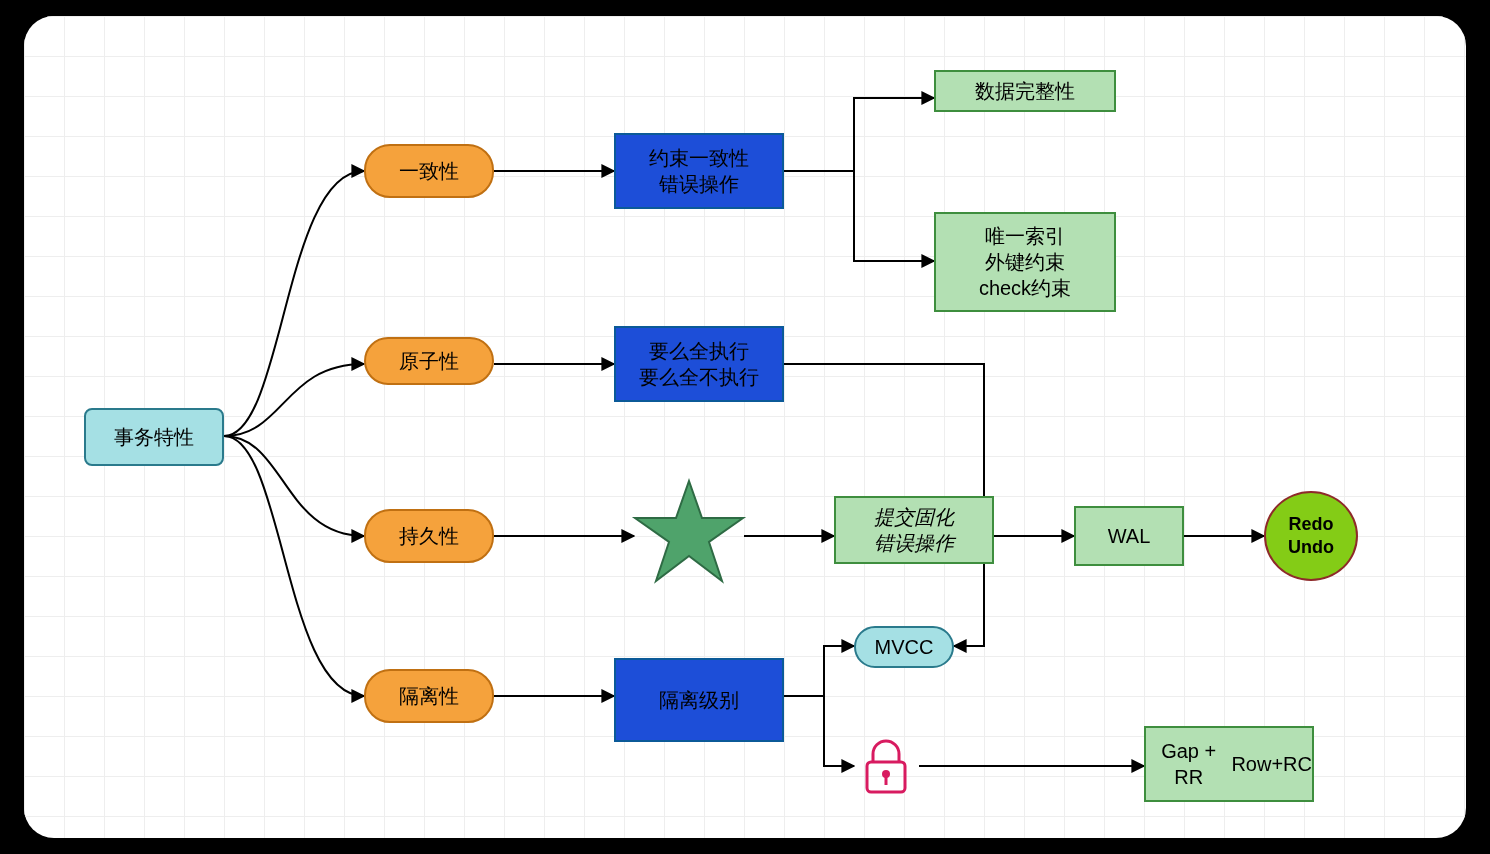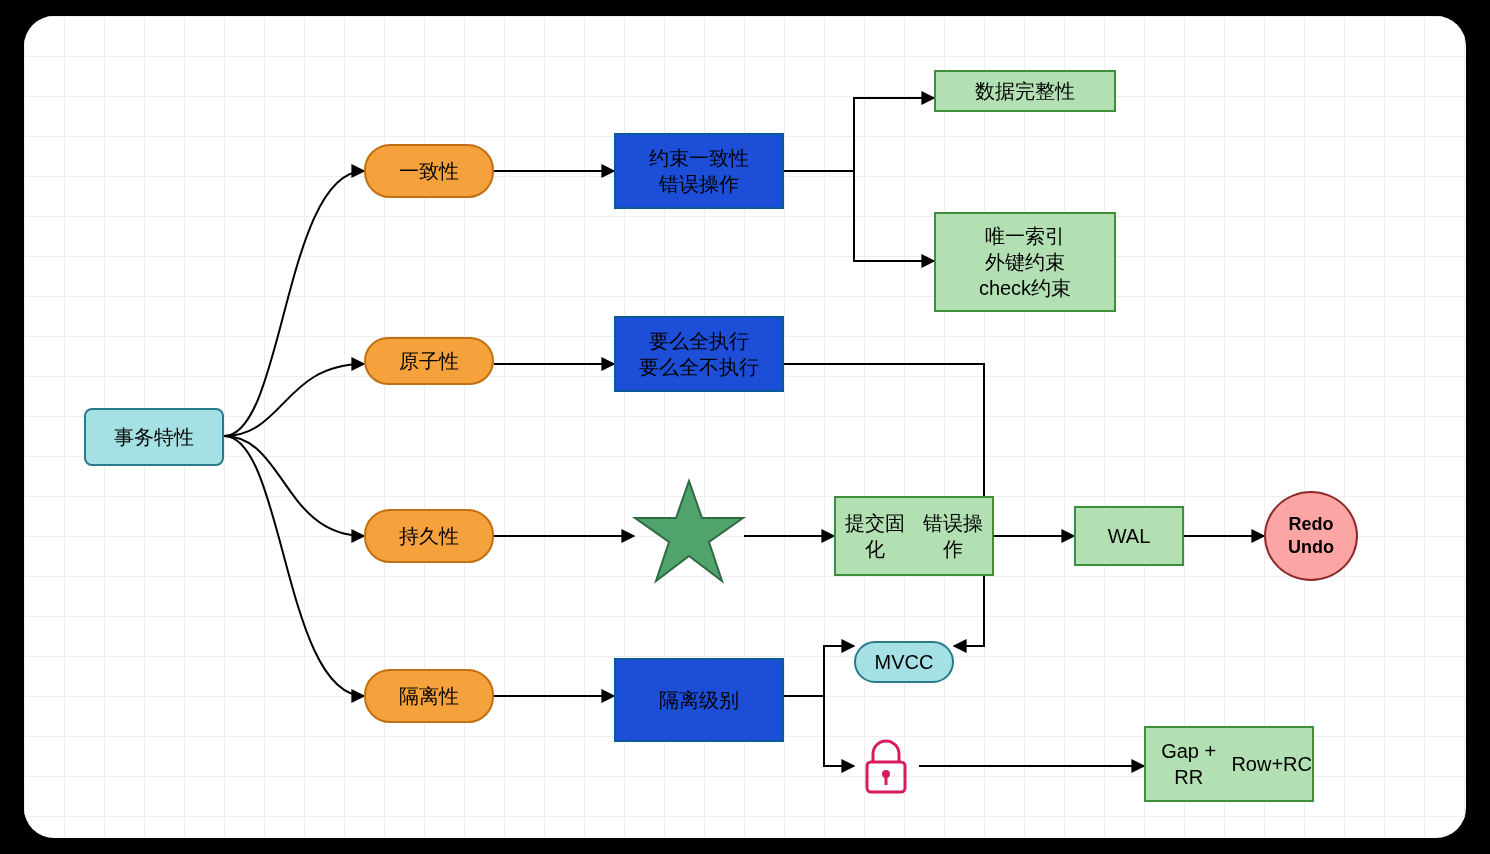--- a/index.html
+++ b/index.html
@@ -5,21 +5,21 @@
   html,body{margin:0;padding:0;background:#000;width:1490px;height:854px;font-family:"Microsoft YaHei","PingFang SC",Arial,sans-serif;}
   .card{position:absolute;left:24px;top:16px;width:1442px;height:822px;background:#fff;border-radius:30px;box-shadow:0 4px 20px rgba(0,0,0,.4);overflow:hidden;}
   .grid{position:absolute;inset:0;background-image:linear-gradient(#eee 1px,transparent 1px),linear-gradient(90deg,#eee 1px,transparent 1px);background-size:40px 40px;}
   svg{position:absolute;inset:0;}
   .node{position:absolute;display:flex;align-items:center;justify-content:center;text-align:center;border:2px solid #000;box-sizing:border-box;font-size:20px;line-height:1.3;}
   .cyan{background:#a5e0e4;border-color:#2a7a8c;}
   .orange{background:#f5a23c;border-color:#c07012;border-radius:26px;}
   .blue{background:#1d4ed8;border-color:#0b5a98;color:#000;}
   .green{background:#b3e0b3;border-color:#3e8e3e;}
   .pill{background:#a5e0e4;border-color:#2a7a8c;border-radius:22px;}
-  .red{background:#fca5a5;border-color:#8e2a2a;border-radius:50%;font-weight:bold;font-size:18px;color:#000;}
+  .red{background:#84cc16;border-color:#8e2a2a;border-radius:50%;font-weight:bold;font-size:18px;color:#000;}
 </style>
 </head>
 <body>
 
 <div class="card">
   <div class="grid"></div>
 
   <svg width="1442" height="822">
     <defs>
       <marker id="arrow" viewBox="0 0 10 10" refX="9" refY="5" markerWidth="7" markerHeight="7" orient="auto-start-reverse">
@@ -68,54 +68,54 @@
     <span>持久性</span>
   </div>
   <div class="node orange" style="left:340px;top:653px;width:130px;height:54px;">
     <span>隔离性</span>
   </div>
 
   <div class="node blue" style="left:590px;top:117px;width:170px;height:76px;flex-direction:column;">
     <span>约束一致性</span>
     <span>错误操作</span>
   </div>
-  <div class="node blue" style="left:590px;top:300px;width:170px;height:76px;flex-direction:column;">
+  <div class="node blue" style="left:590px;top:310px;width:170px;height:76px;flex-direction:column;">
     <span>要么全执行</span>
     <span>要么全不执行</span>
   </div>
   <div class="node blue" style="left:590px;top:642px;width:170px;height:84px;">
     <span>隔离级别</span>
   </div>
 
   <svg style="position:absolute;left:605px;top:460px;width:120px;height:120px;overflow:visible;">
     <polygon points="60,5 73,42 114,42 80,66 93,105 60,80 27,105 40,66 6,42 47,42" fill="#4fa36b" stroke="#2e6b44" stroke-width="2"></polygon>
   </svg>
 
   <div class="node green" style="left:910px;top:54px;width:182px;height:42px;">
     <span>数据完整性</span>
   </div>
   <div class="node green" style="left:910px;top:196px;width:182px;height:100px;flex-direction:column;">
     <span>唯一索引</span>
     <span>外键约束</span>
     <span>check约束</span>
   </div>
 
-  <div class="node green" style="left:810px;top:480px;width:160px;height:80px;flex-direction:row;">
+  <div class="node green" style="left:810px;top:480px;width:160px;height:68px;flex-direction:column;font-style:italic;">
     <span>提交固化</span>
     <span>错误操作</span>
   </div>
   <div class="node green" style="left:1050px;top:490px;width:110px;height:60px;">
     <span>WAL</span>
   </div>
   <div class="node red" style="left:1240px;top:475px;width:94px;height:90px;flex-direction:column;">
     <span>Redo</span>
     <span>Undo</span>
   </div>
 
-  <div class="node pill" style="left:830px;top:610px;width:100px;height:42px;margin-top:15px;">
+  <div class="node pill" style="left:830px;top:610px;width:100px;height:42px;">
     <span>MVCC</span>
   </div>
 
   <svg style="position:absolute;left:835px;top:720px;width:55px;height:60px;">
     <path d="M 14 26 L 14 18 A 13 13 0 0 1 40 18 L 40 26" stroke="#d81b60" stroke-width="3" fill="none"></path>
     <rect x="8" y="26" width="38" height="30" rx="4" stroke="#d81b60" stroke-width="3" fill="none"></rect>
     <circle cx="27" cy="38" r="4" fill="#d81b60"></circle>
     <line x1="27" y1="40" x2="27" y2="49" stroke="#d81b60" stroke-width="3"></line>
   </svg>
 

